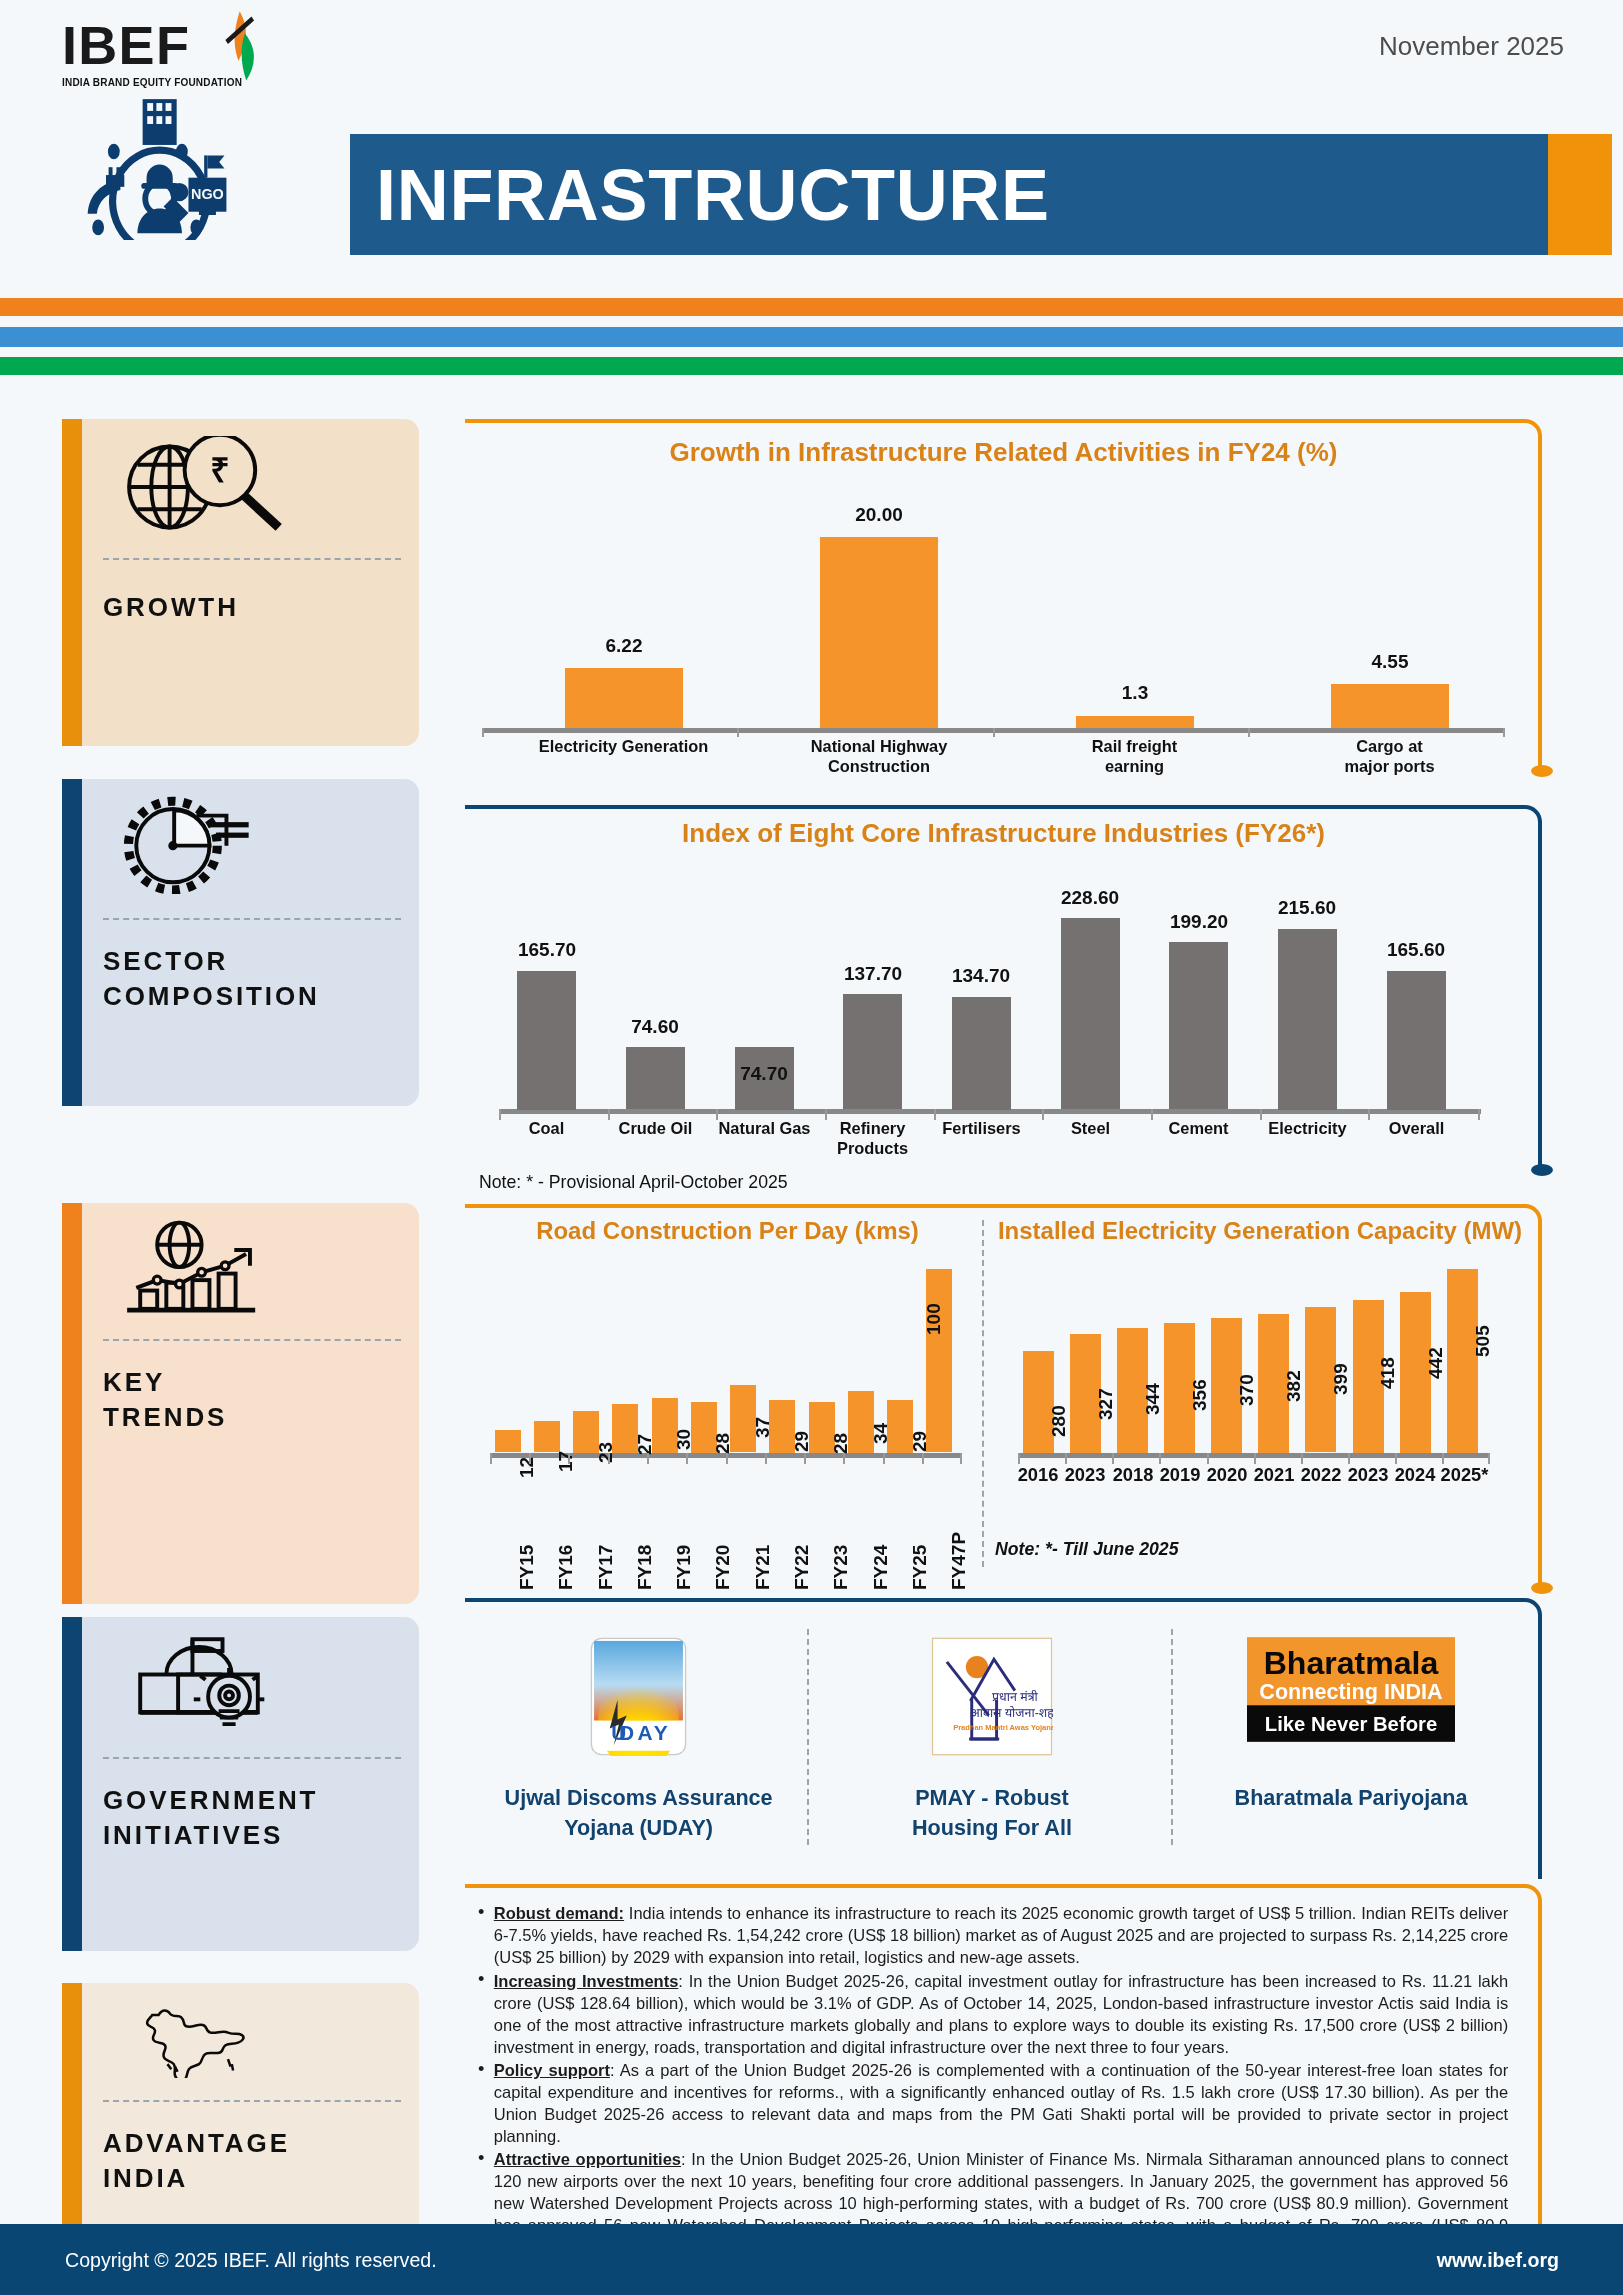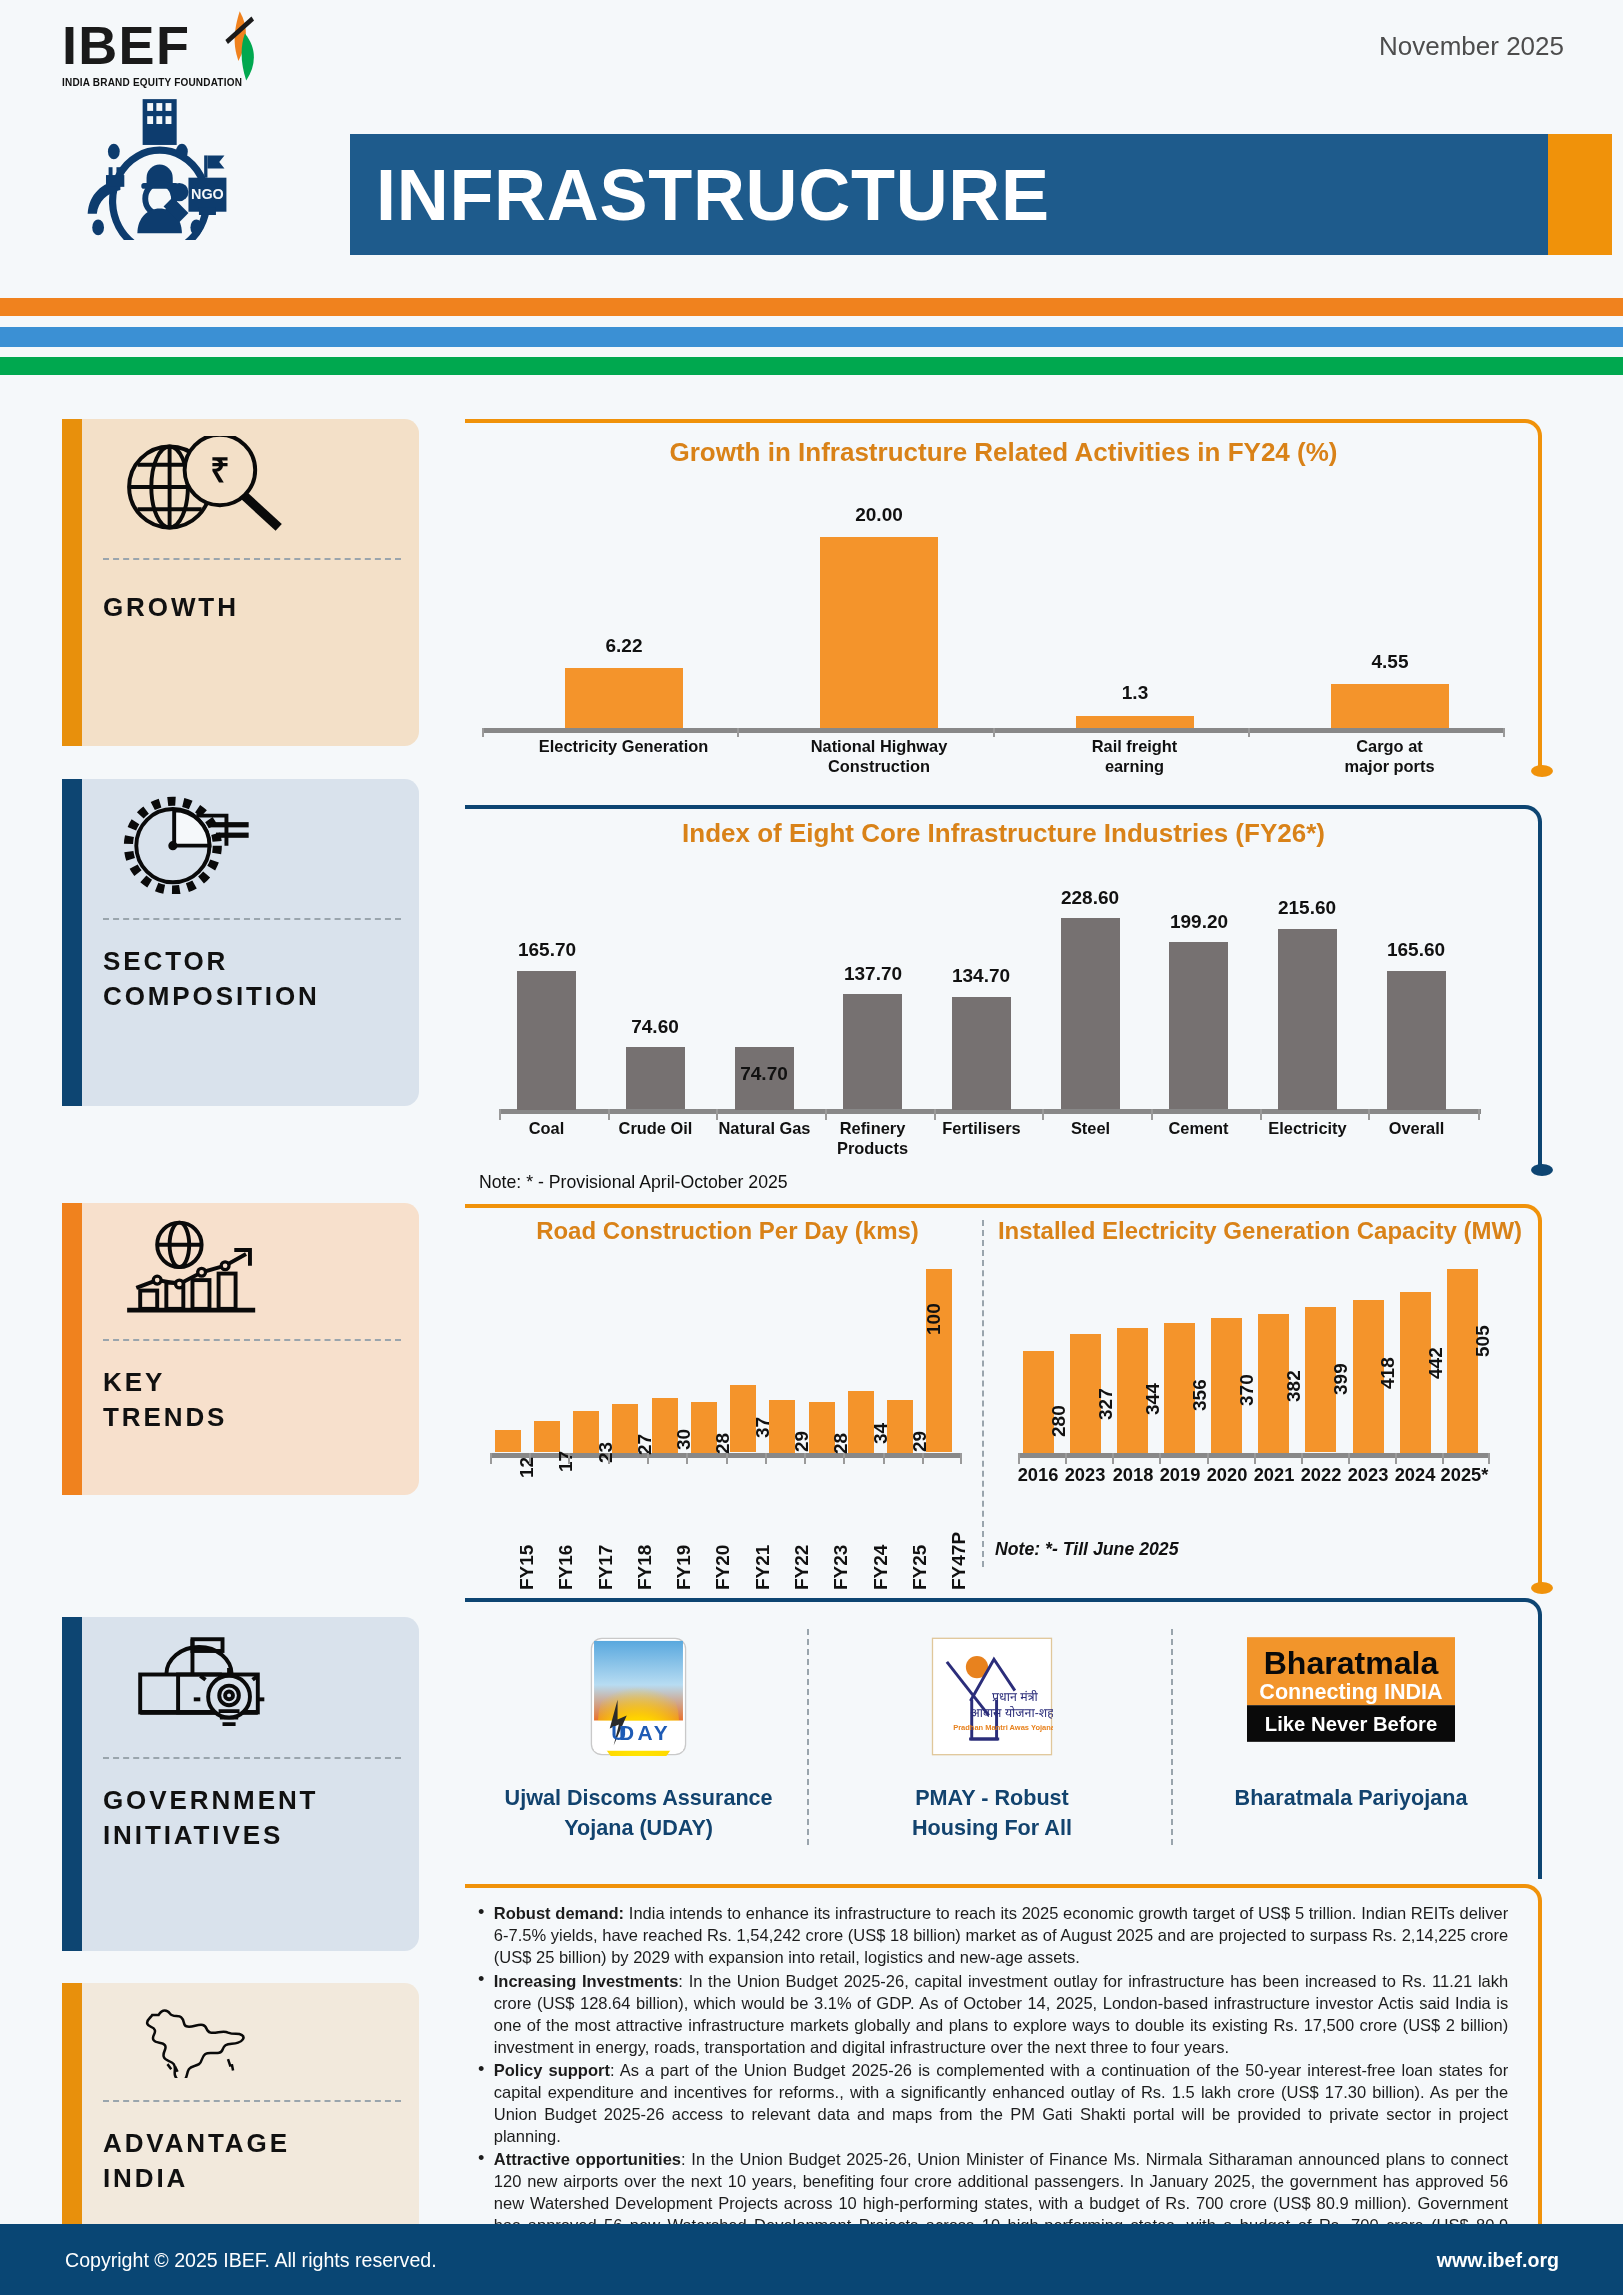--- a/index.html
+++ b/index.html
@@ -72,21 +72,21 @@
   .gi-cell { position: absolute; text-align: center; }
   .gi-name { font-size: 21.6px; font-weight: bold; color: #12436e; line-height: 30px; }
   .gi-div { position: absolute; width: 0; border-left: 2.6px dashed #9aa5ad; }
   .logo-box { margin: 0 auto; }
 
   
   .bullets { position: absolute; font-size: 16.5px; color: #1c1c1c; line-height: 22px; }
   .bullets li { list-style: none; position: relative; padding-left: 19.6px; margin-bottom: 1.3px;
                 text-align: justify; }
   .bullets li:before { content: "•"; position: absolute; left: 3.9px; top: -1.3px; font-size: 18.3px; }
-  .bullets b { font-weight: bold; }
+  .bullets b { font-weight: bold; text-decoration: underline; }
 
   
   .footer { position: absolute; left: 0; bottom: 0; width: 1624px; height: 71px;
             background: #094674; }
   .footer .cp { position: absolute; left: 65px; top: 25px; font-size: 19.6px; color: #fff; }
   .footer .url { position: absolute; right: 65px; top: 25px; font-size: 19.6px; color: #fff;
                  font-weight: bold; }
 </style>
 </head>
 <body>
@@ -183,21 +183,21 @@
       <g fill="#0a0a0a">
         <rect x="166" y="40" width="60" height="8"></rect>
         <rect x="176" y="56" width="50" height="8"></rect>
       </g>
     </svg>
     <div class="dash" style="top:139px;"></div>
     <div class="lbl" style="top:165px; white-space:pre-line;">SECTOR
 COMPOSITION</div>
   </div>
 
-  <div class="side-tab" style="top:1203px; height:292px; background:#f7e0cc;">
+  <div class="side-tab" style="top:1203px; height:401px; background:#f7e0cc;">
     <div class="bar" style="background:#f0821e;"></div>
     <svg class="ico" viewBox="0 0 300 150">
       <g fill="none" stroke="#0a0a0a" stroke-width="6">
         <circle cx="120" cy="38" r="34"></circle>
         <ellipse cx="120" cy="38" rx="15" ry="34"></ellipse>
         <line x1="86" y1="38" x2="154" y2="38"></line>
         <rect x="60" y="108" width="26" height="28"></rect>
         <rect x="100" y="96" width="26" height="40"></rect>
         <rect x="140" y="92" width="26" height="44"></rect>
         <rect x="180" y="82" width="26" height="54"></rect>

